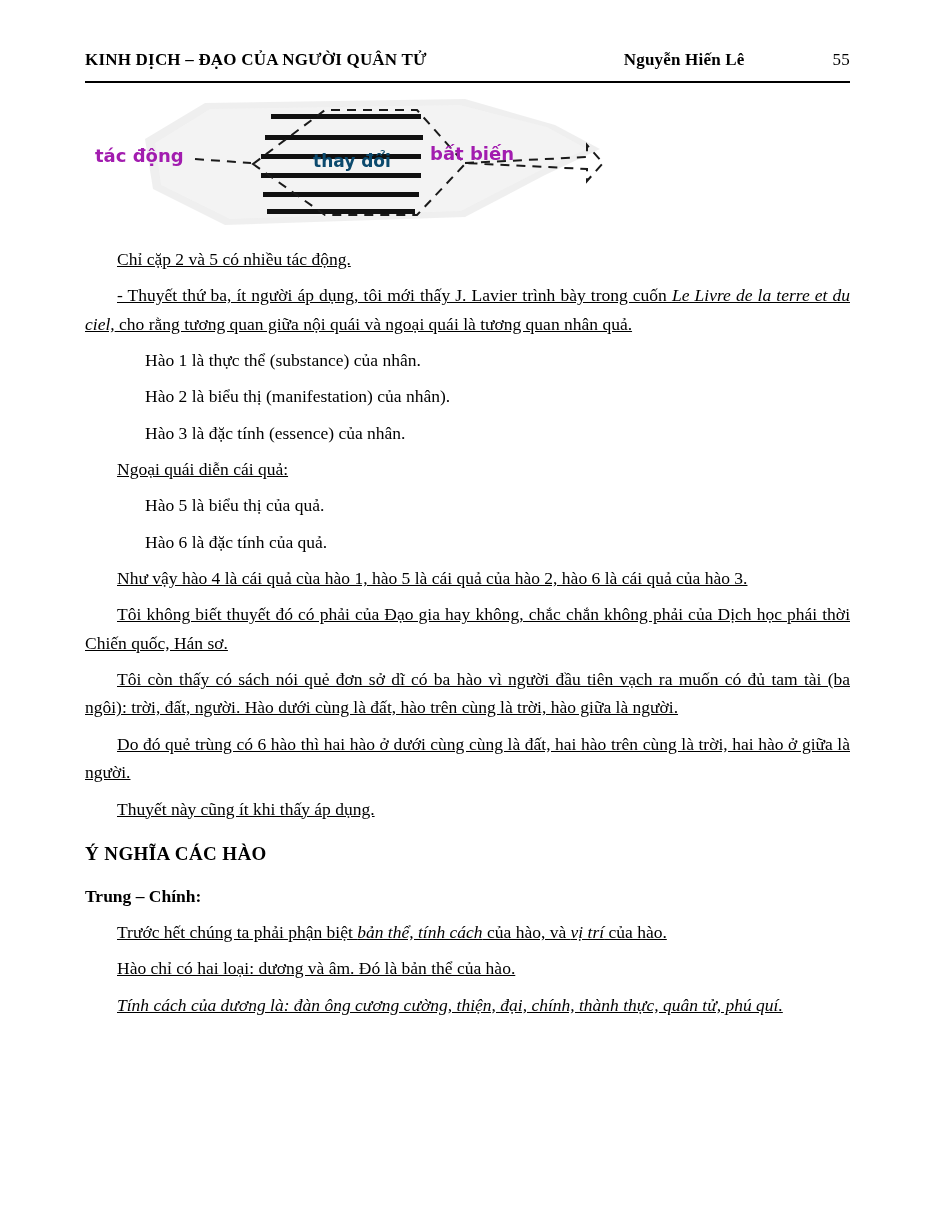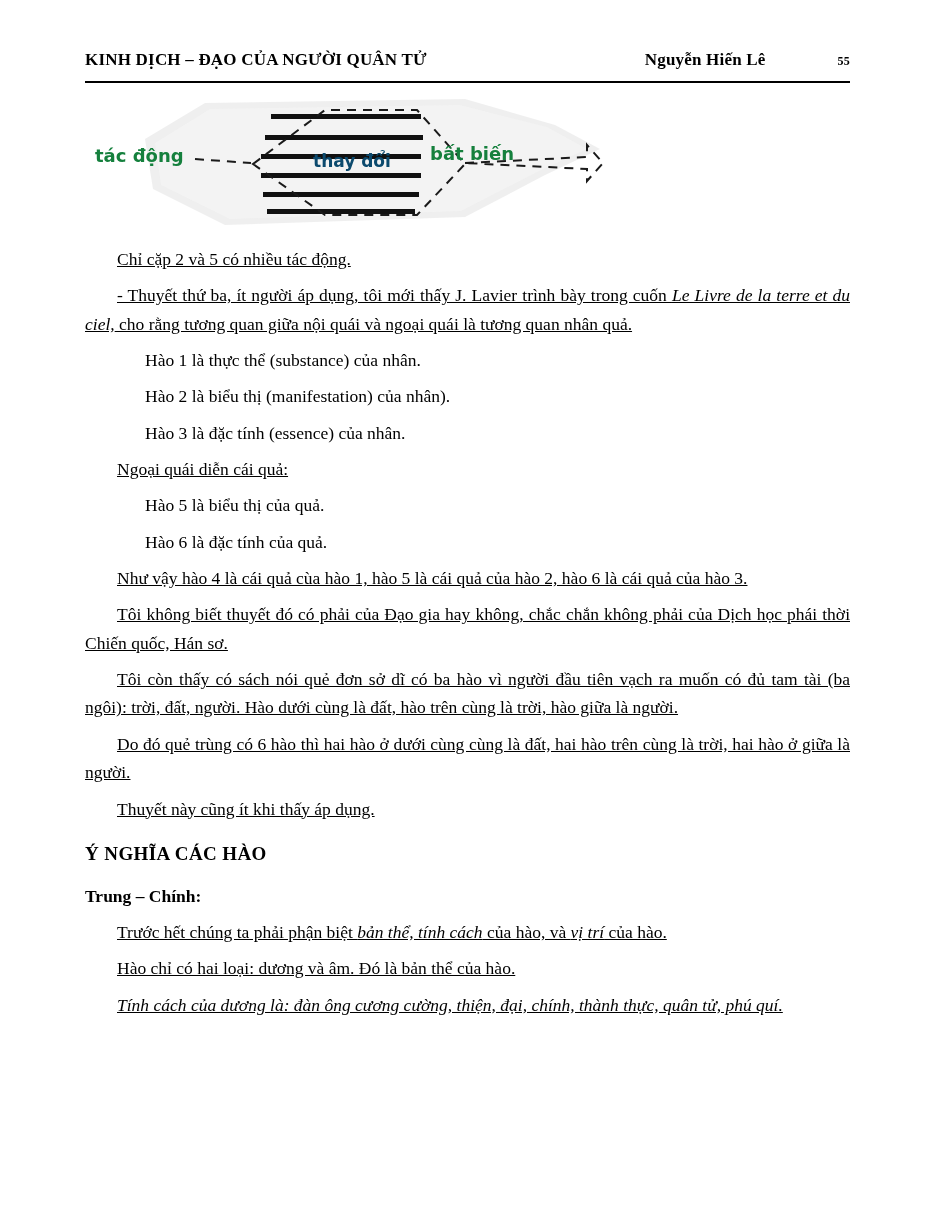--- a/index.html
+++ b/index.html
@@ -24,32 +24,33 @@
   }
   
   .header {
     display: flex;
     align-items: baseline;
     justify-content: center;
     padding-top: 50px;
     font-weight: bold;
     font-size: 17px;
     letter-spacing: 0.2px;
+    gap: 16px;
   }
   .header-title {
     white-space: nowrap;
   }
   .header-author {
     margin-left: auto;
     margin-right: 60px;
     white-space: nowrap;
   }
   .header-page {
-    font-weight: bold;
-    font-size: 12px;
+    font-weight: normal;
+    font-size: 17px;
     padding-left: 12px;
   }
   .header-rule {
     margin-top: 11px;
     border-bottom: 2px solid #000;
     width: 100%;
   }
   
   .figure {
     position: relative;
@@ -60,21 +61,21 @@
     position: absolute;
     left: 50px;
     top: 0;
     width: 470px;
     height: 135px;
   }
   .fig-label {
     position: absolute;
     font-family: "DejaVu Sans", sans-serif;
     font-weight: bold;
-    color: #15803d;
+    color: #a21caf;
     white-space: nowrap;
   }
   .fig-tacdong { left: 10px;  top: 48px;  font-size: 18px; }
   .fig-thaydoi { left: 228px; top: 54px;  font-size: 17px; color:#0c4a6e; }
   .fig-batbien { left: 345px; top: 46px;  font-size: 18px; text-align: right; }
   
   .content {
     margin-top: 4px;
     font-size: 17.5px;
     line-height: 1.62;

